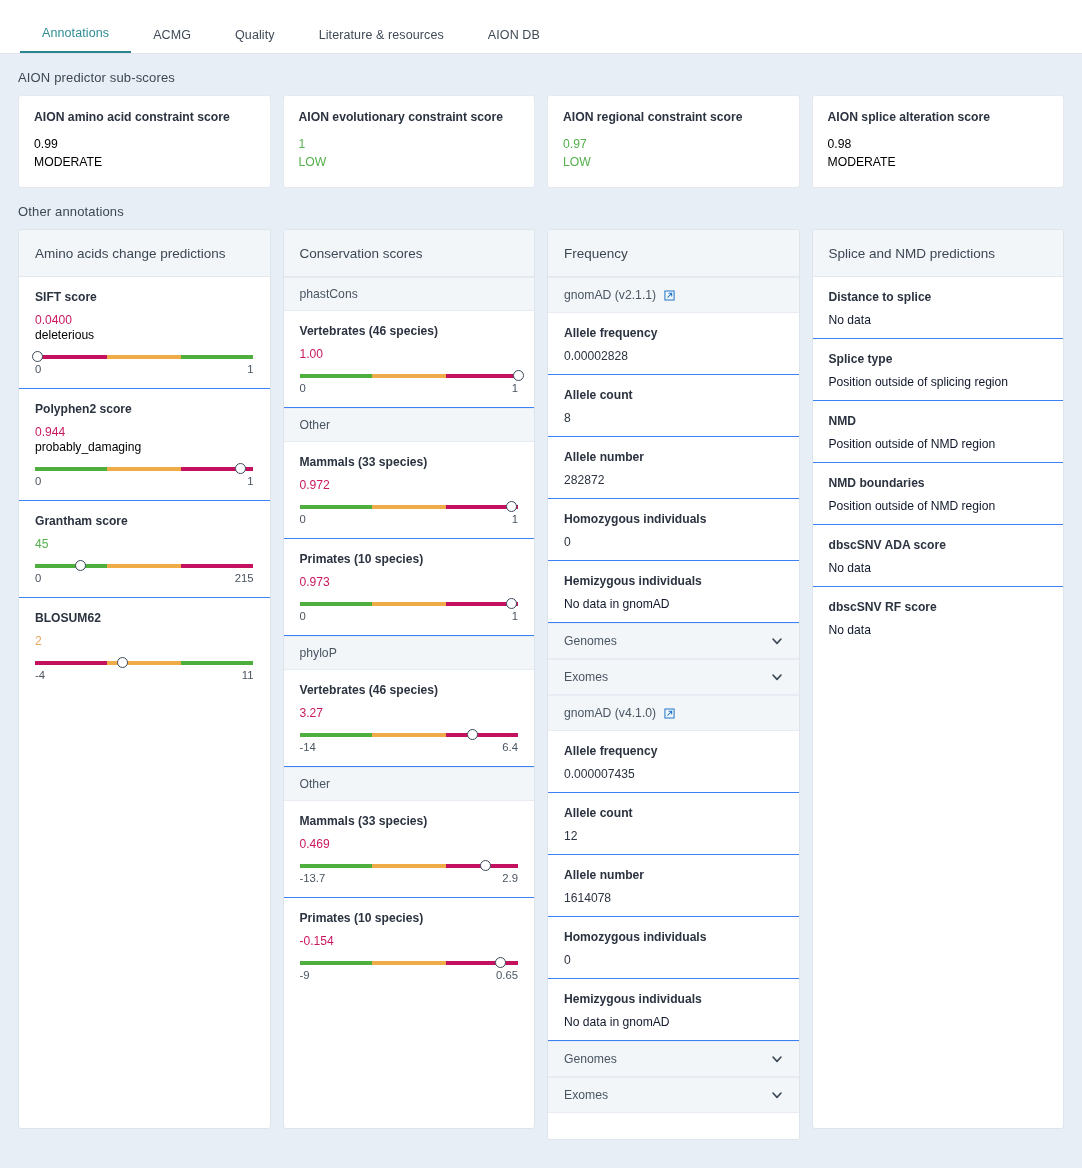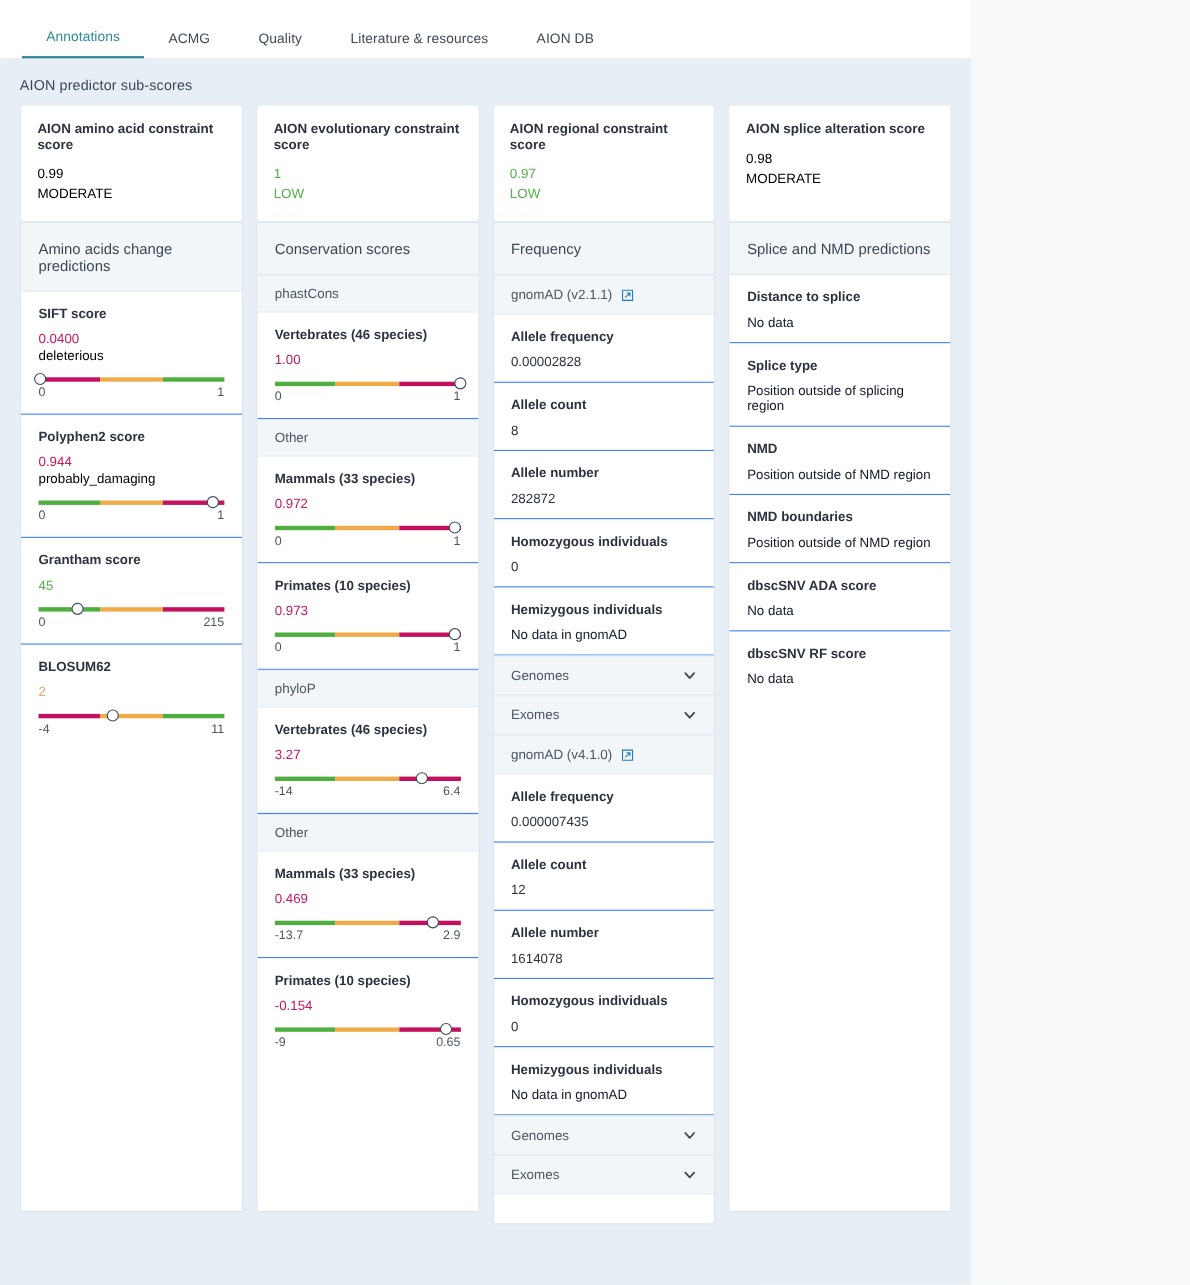--- a/index.html
+++ b/index.html
@@ -3,21 +3,21 @@
 <meta charset="utf-8">
 <style>
   * { box-sizing: border-box; margin: 0; padding: 0; }
   html, body {
     width: 1082px;
     height: 1168px;
     font-family: "Liberation Sans", sans-serif;
     background: #f7f9fb;
   }
   .page {
-    width: 883px;
+    width: 1082px;
     height: 1168px;
     background: #e7eef5;
     position: relative;
     overflow: hidden;
   }
   
   .tabbar {
     background: #ffffff;
     height: 54px;
     display: flex;
@@ -219,20 +219,21 @@
       </div>
       <div class="score-card">
         <div class="label">AION splice alteration score</div>
         <div class="val sev-MODERATE">
           <div>0.98</div>
           <div>MODERATE</div>
         </div>
       </div>
     </div>
 
+  <div class="section-title">Other annotations</div>
 
   <div class="cols">
     <div class="col" id="col-amino">
         <div class="col-head">Amino acids change predictions</div>
         <div class="row">
           <div class="rlabel">SIFT score</div>
           <div class="rvalue crimson">0.0400</div>
           <div class="rqual crimson">deleterious</div>
           <div class="slider-wrap">
             <div class="slider">

